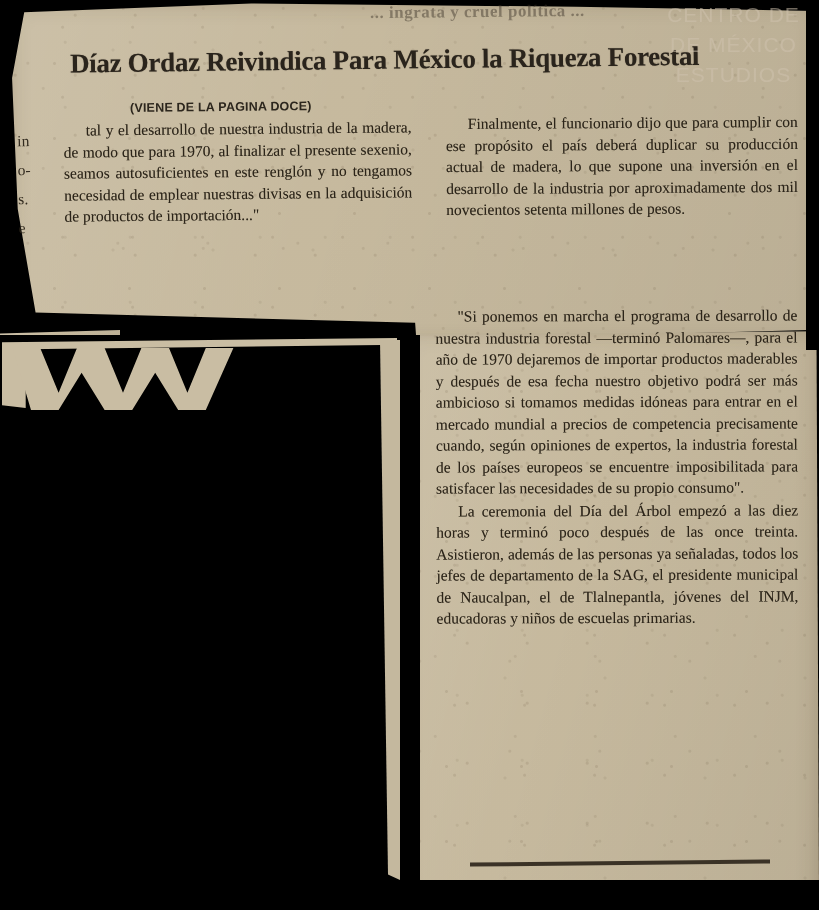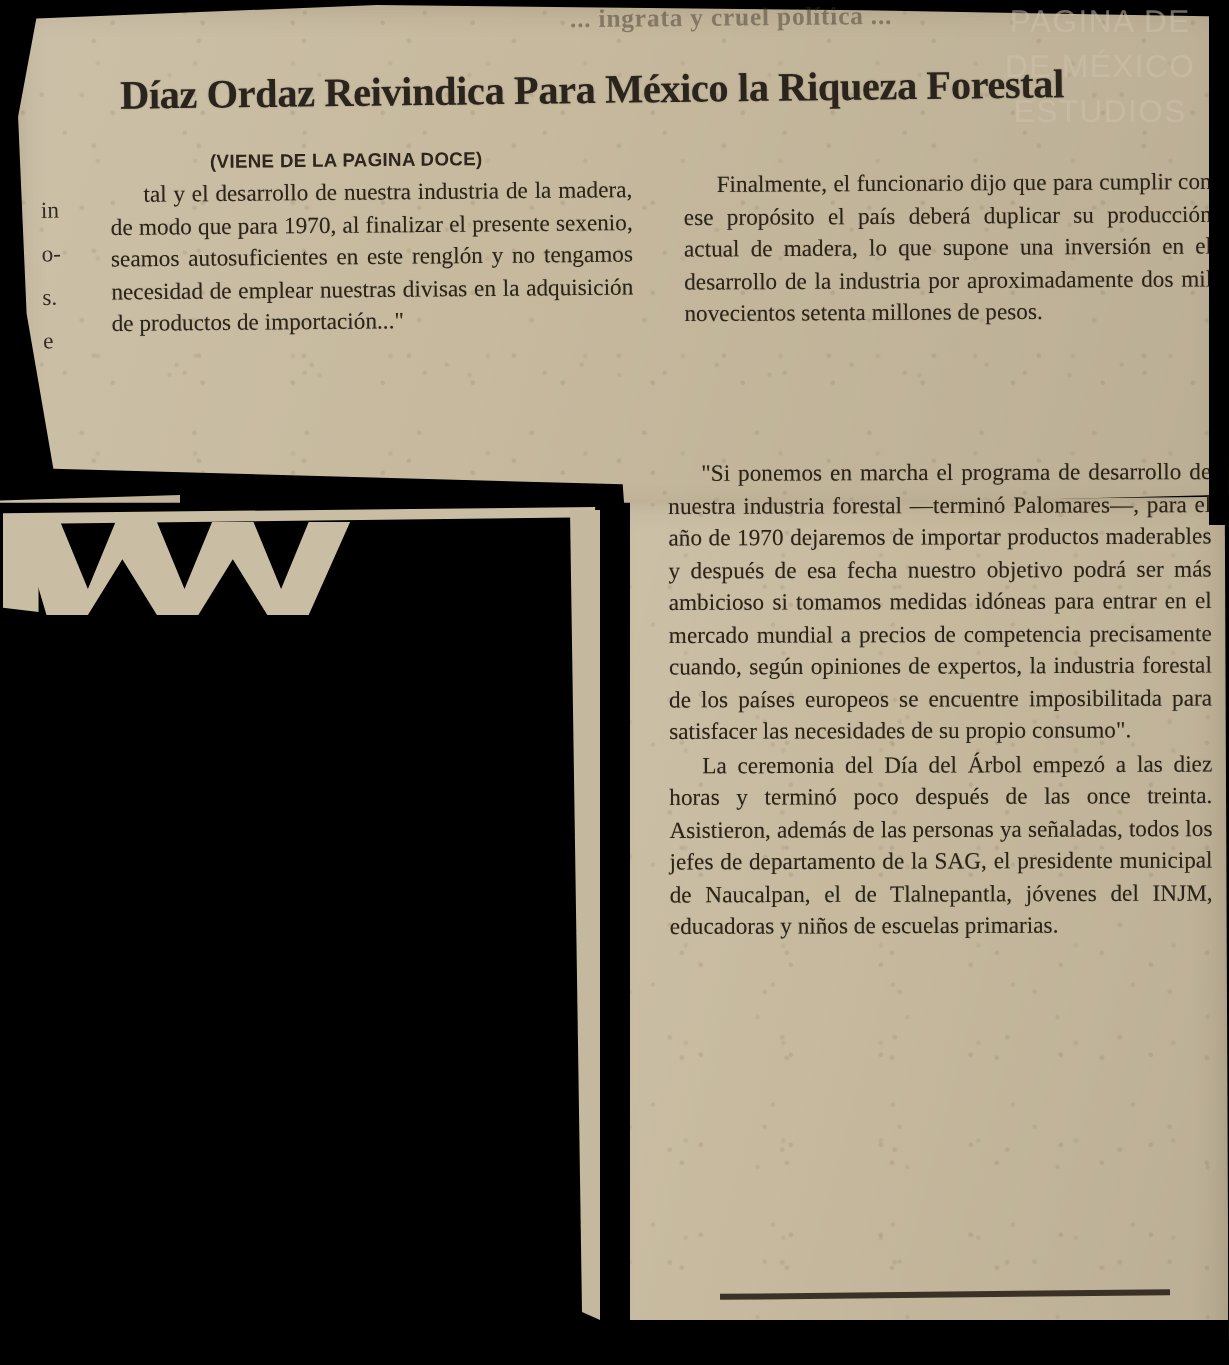--- a/index.html
+++ b/index.html
@@ -87,21 +87,20 @@
     opacity: 0.85;
     mix-blend-mode: multiply;
   }
 
   
   #text-layer {
     position: absolute;
     inset: 0;
     z-index: 20;
     pointer-events: none;
-    margin-left: 10px;
   }
   #text-layer > * { pointer-events: auto; }
 
   .bleed-fragment {
     position: absolute;
     color: #3b3228;
     font-family: "Liberation Serif", serif;
     font-weight: bold;
     opacity: 0.45;
     white-space: nowrap;
@@ -313,18 +312,18 @@
 
   <div class="blackmask" id="mask-bottom-left"></div>
   <div class="blackmask" id="mask-right-bottom"></div>
   <div class="blackmask" id="mask-topright"></div>
 
   <div class="scrap" id="scrap-a"></div>
   <div class="scrap" id="scrap-w"></div>
   <div class="scrap" id="scrap-edge-right"></div>
 
   <div id="watermark">
-    <div>PAGINA DE</div>
+    <div>CENTRO DE</div>
     <div>DE MÉXICO</div>
     <div>ESTUDIOS</div>
   </div>
 
 </div>
 
 </body></html>

